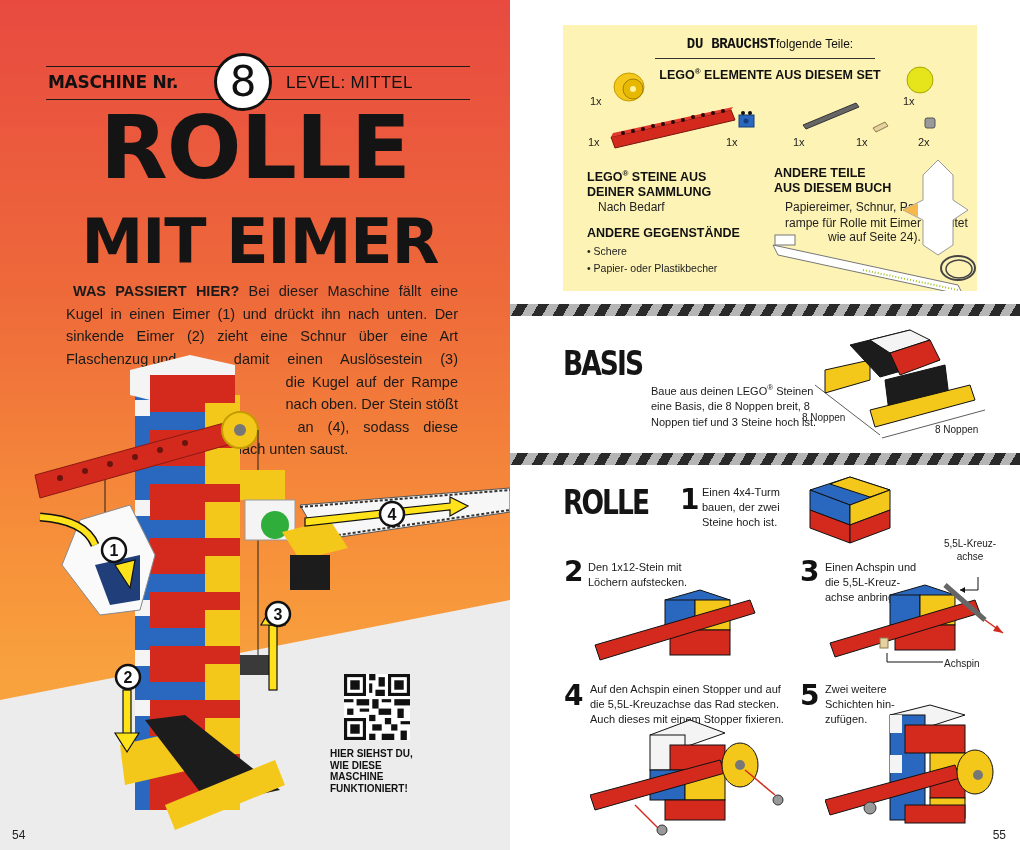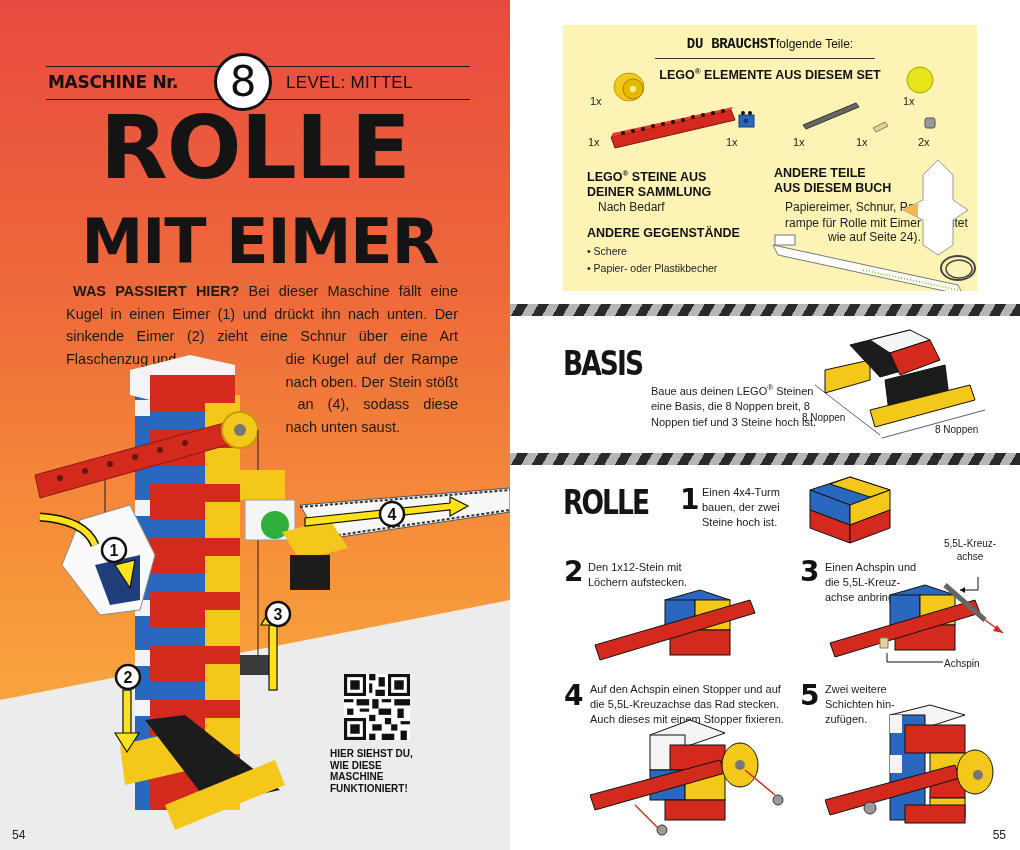--- a/index.html
+++ b/index.html
@@ -115,20 +115,21 @@
     <span class="level-label">LEVEL: MITTEL</span>
   </div>
 
   <div class="title-1">ROLLE</div>
   <div class="title-2">MIT EIMER</div>
 
   <div class="intro">
     <b>WAS PASSIERT HIER?</b><span> Bei dieser Maschine fällt eine Kugel in einen Eimer (1) und drückt ihn nach unten. Der sinkende Eimer (2) zieht eine Schnur über eine Art Flaschenzug und</span>
   </div>
   <div style="position:absolute; right:52px; top:348px; text-align:right; font-size:14.5px; line-height:22.6px; color:#1a1a1a;">
+    <div style="word-spacing:14px;">damit einen Auslösestein (3)</div>
     <div style="word-spacing:3px;">die Kugel auf der Rampe</div>
     <div>nach oben. Der Stein stößt</div>
     <div style="word-spacing:10px;">an (4), sodass diese</div>
     <div style="text-align:left;">nach unten saust.</div>
   </div>
 
   <svg class="illus" viewBox="0 0 510 850" width="510" height="850">
 
     <polygon points="300,505 510,488 510,512 320,540" fill="#f7f7f7" stroke="#555" stroke-width="1"></polygon>
     <line x1="300" y1="507" x2="510" y2="490" stroke="#333" stroke-width="2" stroke-dasharray="3,2"></line>

